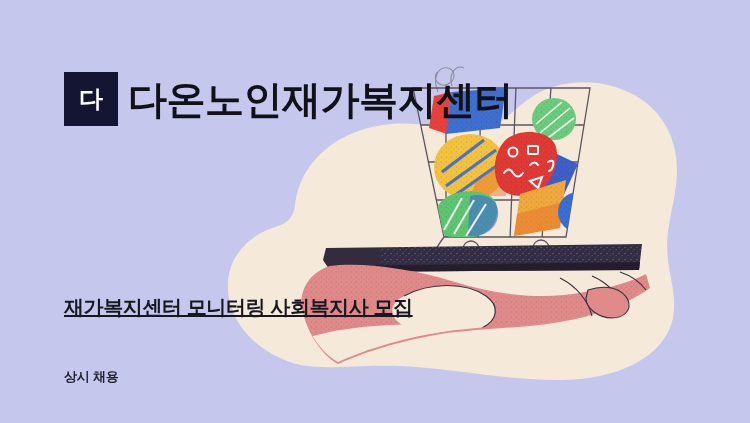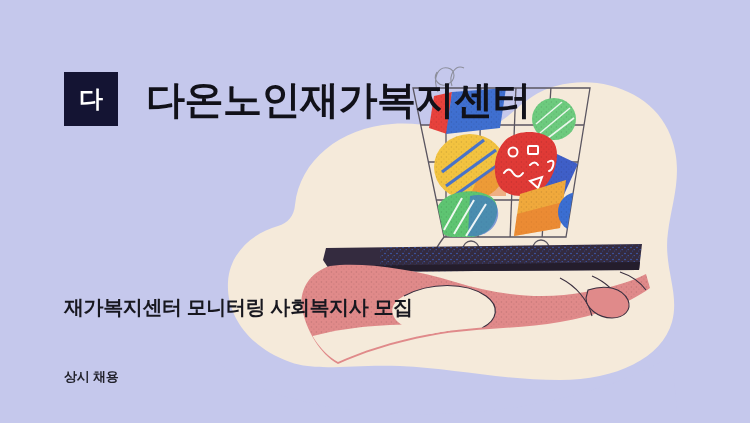--- a/index.html
+++ b/index.html
@@ -51,38 +51,39 @@
     justify-content: center;
     flex: 0 0 auto;
   }
   .logo-badge span {
     color: #ffffff;
     font-size: 24px;
     font-weight: 700;
     line-height: 1;
   }
   .brand-title {
-    margin-left: 28px;
+    margin-left: 10px;
     font-size: 39px;
     font-weight: 700;
     color: #111119;
     letter-spacing: -0.5px;
     white-space: nowrap;
     line-height: 1;
   }
   .headline {
     position: absolute;
     left: 64px;
     top: 295px;
     font-size: 20px;
     font-weight: 700;
     color: #17171f;
     letter-spacing: -0.4px;
     white-space: nowrap;
     line-height: 1.2;
+    text-decoration: underline;
   }
   .subline {
     position: absolute;
     left: 64px;
     top: 341px;
     font-size: 13px;
     font-weight: 700;
     color: #22222c;
     letter-spacing: -0.2px;
     white-space: nowrap;

